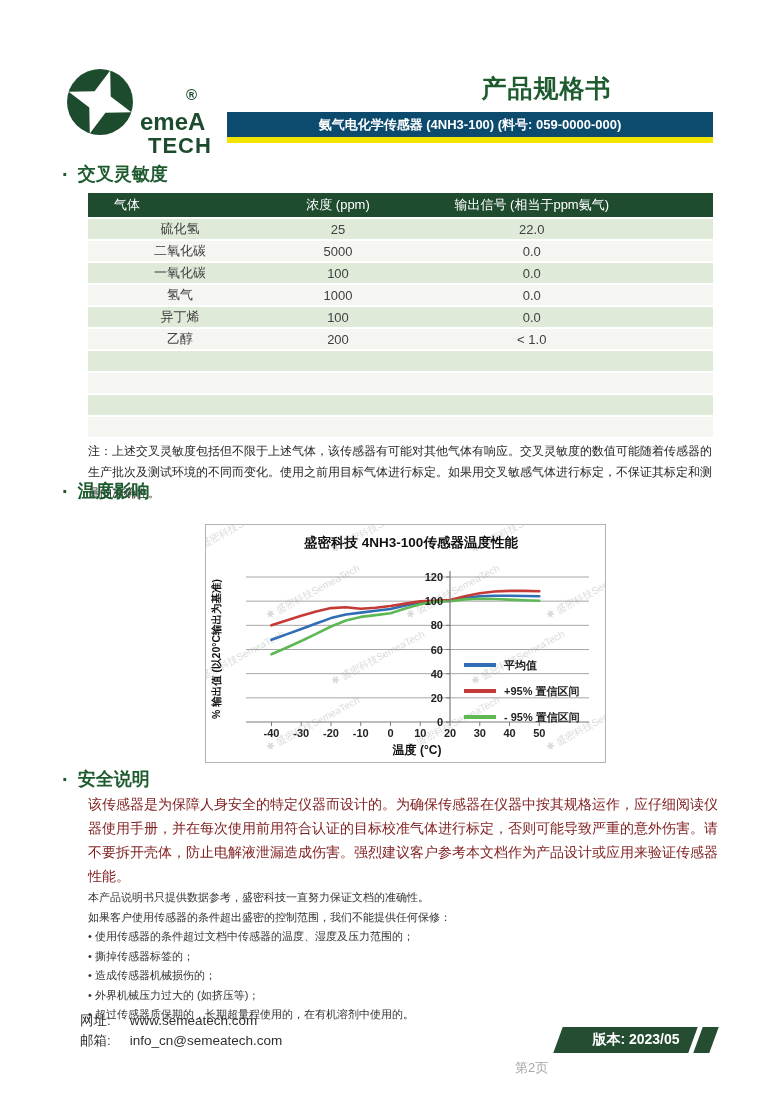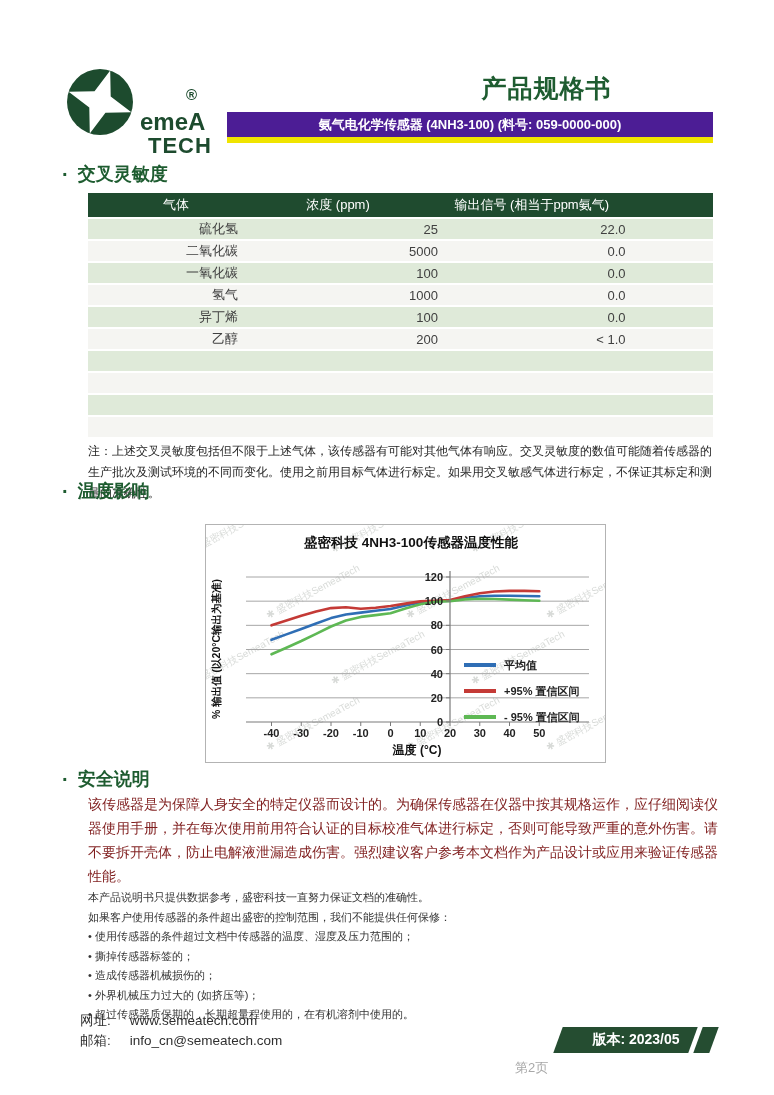--- a/index.html
+++ b/index.html
@@ -3,39 +3,39 @@
 <meta charset="utf-8">
 <style>
   html,body{margin:0;padding:0;background:#ffffff;}
   .page{position:relative;width:774px;height:1095px;background:#fff;overflow:hidden;
         font-family:"Liberation Sans","DejaVu Sans",sans-serif;}
 
   
   .logo{position:absolute;left:60px;top:60px;width:200px;height:100px;}
   .doc-title{position:absolute;left:380px;top:72px;width:333px;text-align:center;
              font-size:25px;font-weight:bold;color:#1e5c30;letter-spacing:1px;}
-  .prod-bar{position:absolute;left:227px;top:112px;width:486px;height:25px;background:#4c1d95;
+  .prod-bar{position:absolute;left:227px;top:112px;width:486px;height:25px;background:#0c4a6e;
             color:#fff;font-size:13px;font-weight:bold;display:flex;align-items:center;justify-content:center;}
   .yellow-line{position:absolute;left:227px;top:137px;width:486px;height:6px;background:#f0e400;}
 
   
   .sec-h{position:absolute;left:62px;color:#1e5c30;font-weight:bold;font-size:18px;display:flex;align-items:center;gap:9px;}
   .sec-h .bullet{font-size:20px;line-height:1;}
 
   
   .doc-table{position:absolute;left:88px;top:193px;width:625px;border-collapse:separate;border-spacing:0;}
   .doc-table th{background:#1f4b2f;color:#fff;font-size:13px;font-weight:normal;height:24px;
                 border-bottom:2px solid #fff;text-align:center;padding:0;}
-  .doc-table th:first-child{text-align:center;padding-left:26px;width:24%;}
+  .doc-table th:first-child{text-align:left;padding-left:26px;width:24%;}
   .doc-table th:nth-child(2){width:32%;margin-top:30px;}
   .doc-table th:nth-child(3){width:30%;}
   .doc-table th:nth-child(4){width:14%;}
   .doc-table td{font-size:13px;color:#404040;height:20px;border-bottom:2px solid #fff;
-                text-align:right;padding:0;}
-  .doc-table td:first-child{text-align:right;padding-left:34px;margin-top:16px;}
+                text-align:center;padding:0;}
+  .doc-table td:first-child{text-align:center;padding-left:34px;margin-top:16px;}
   .doc-table tbody tr:nth-child(odd) td{background:#dfead9;}
   .doc-table tbody tr:nth-child(even) td{background:#f5f5f2;}
 
   .note{position:absolute;left:88px;top:441px;width:626px;font-size:12px;line-height:21px;color:#262626;}
 
   
   .chart-box{position:absolute;left:205px;top:524px;width:399px;height:237px;background:#fff;
              border:1px solid #b3b3b3;overflow:hidden;}
   .chart-box svg{position:absolute;left:0;top:0;}
   .wm-layer{position:absolute;inset:0;pointer-events:none;}

